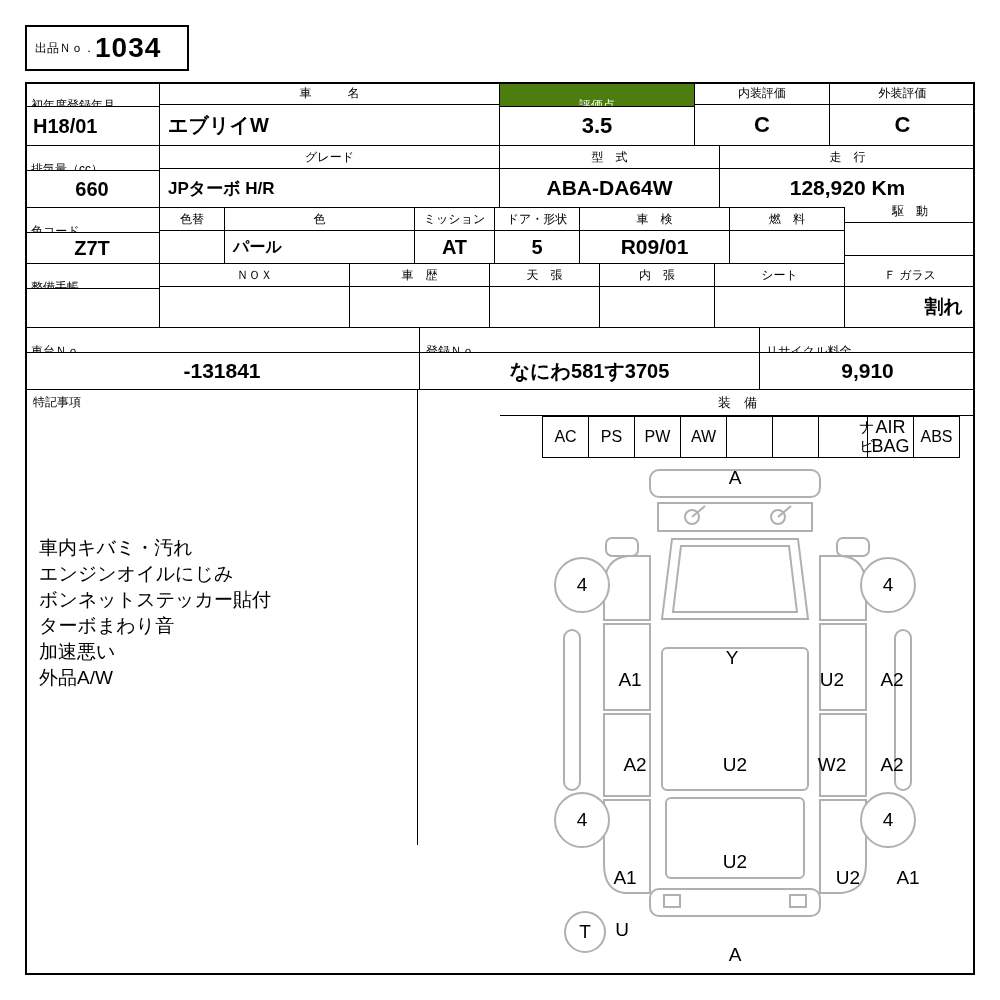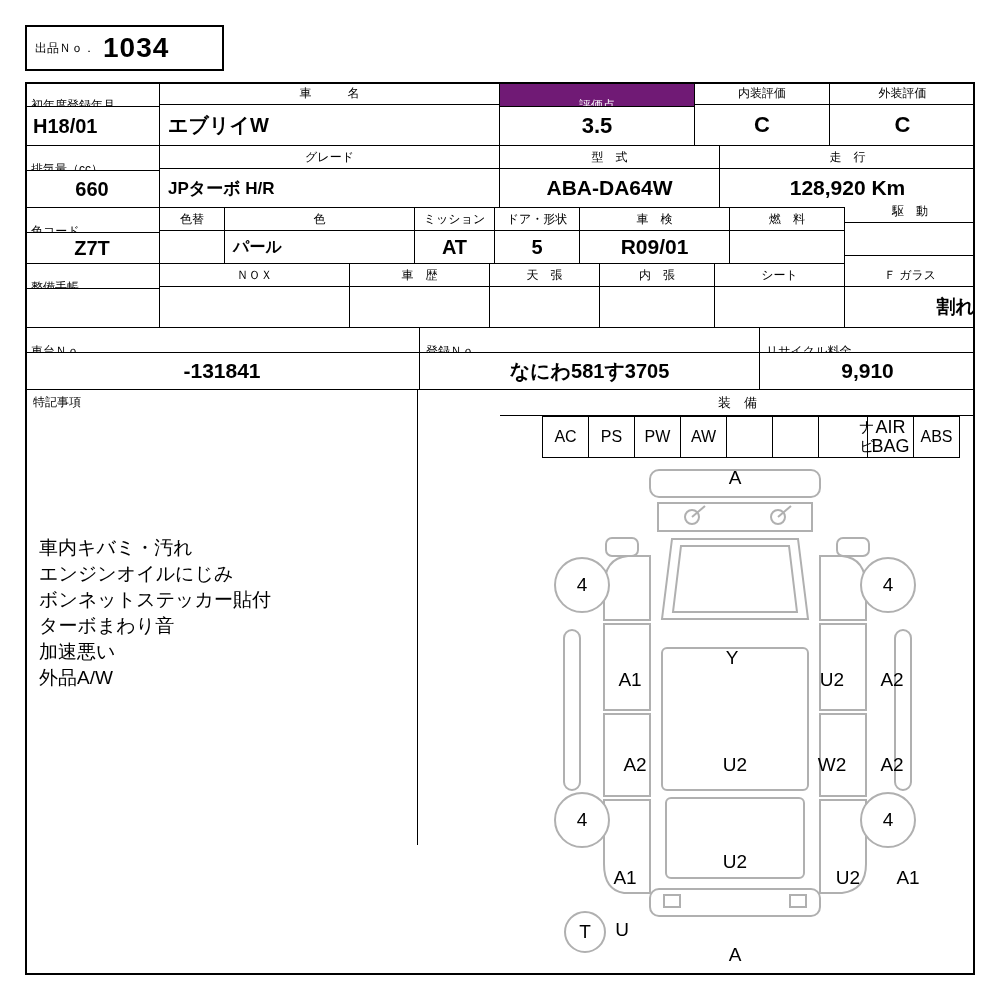--- a/index.html
+++ b/index.html
@@ -1,33 +1,33 @@
 <!DOCTYPE html>
 <html><head>
 <meta charset="utf-8">
 <style>
   html,body{margin:0;padding:0;background:#fff;}
   .page{position:relative;width:1000px;height:1000px;background:#fff;
         font-family:"Liberation Sans","DejaVu Sans",sans-serif;color:#000;overflow:hidden;}
   .frame{position:absolute;left:25px;top:82px;width:950px;height:893px;
          border:2px solid #000;box-sizing:border-box;pointer-events:none;z-index:5;}
-  .lot{position:absolute;left:25px;top:25px;width:199px;height:46px;border:2px solid #000;
-       box-sizing:border-box;display:flex;align-items:center;gap:8px;padding-left:8px;text-align:center;}
+  .lot{position:absolute;left:25px;top:25px;width:164px;height:46px;border:2px solid #000;
+       box-sizing:border-box;display:flex;align-items:center;gap:0;padding-left:8px;text-align:center;}
   .lot-label{font-size:12px;}
   .lot-number{font-size:28px;font-weight:bold;letter-spacing:1px;}
   .cell{position:absolute;border-right:1px solid #000;border-bottom:1px solid #000;
         box-sizing:border-box;display:flex;flex-direction:column;background:#fff;}
   .cell.last{border-right:none;}
   .hd{font-size:12px;height:23px;line-height:23px;border-bottom:1px solid #000;
       padding:12px 6px;box-sizing:border-box;white-space:nowrap;overflow:hidden;}
   .hd.c{text-align:center;padding:0 2px;}
-  .hd.inv{background:#701a75;color:#fff;text-align:center;}
+  .hd.inv{background:#4d7c0f;color:#fff;text-align:center;}
   .val{flex:1;font-weight:bold;display:flex;align-items:center;padding:0 8px;box-sizing:border-box;}
   .val.c{justify-content:center;}
-  .val.r{justify-content:flex-end;padding-right:0;text-align:right;}
+  .val.r{justify-content:flex-end;padding-right:12px;text-align:right;}
   .fs16{font-size:16px;} .fs17{font-size:17px;} .fs19{font-size:19px;}
   .fs20{font-size:20px;} .fs21{font-size:21px;} .fs22{font-size:22px;}
   .sec{position:absolute;box-sizing:border-box;background:#fff;}
   .sec-title{font-size:12px;padding:4px 8px;}
   .notes-list{position:absolute;left:14px;top:145px;font-size:19px;line-height:26px;}
   .equip-row{position:absolute;left:543px;top:416px;display:flex;}
   .equip-cell{width:47px;height:42px;border:1px solid #000;margin-left:-1px;box-sizing:border-box;
               display:flex;align-items:center;justify-content:center;font-size:16px;text-align:center;}
   .equip-cell.small{font-size:18px;line-height:1.05;word-break:break-word;padding:0 2px;}
   .diagram{position:absolute;left:500px;top:458px;width:475px;height:517px;}

